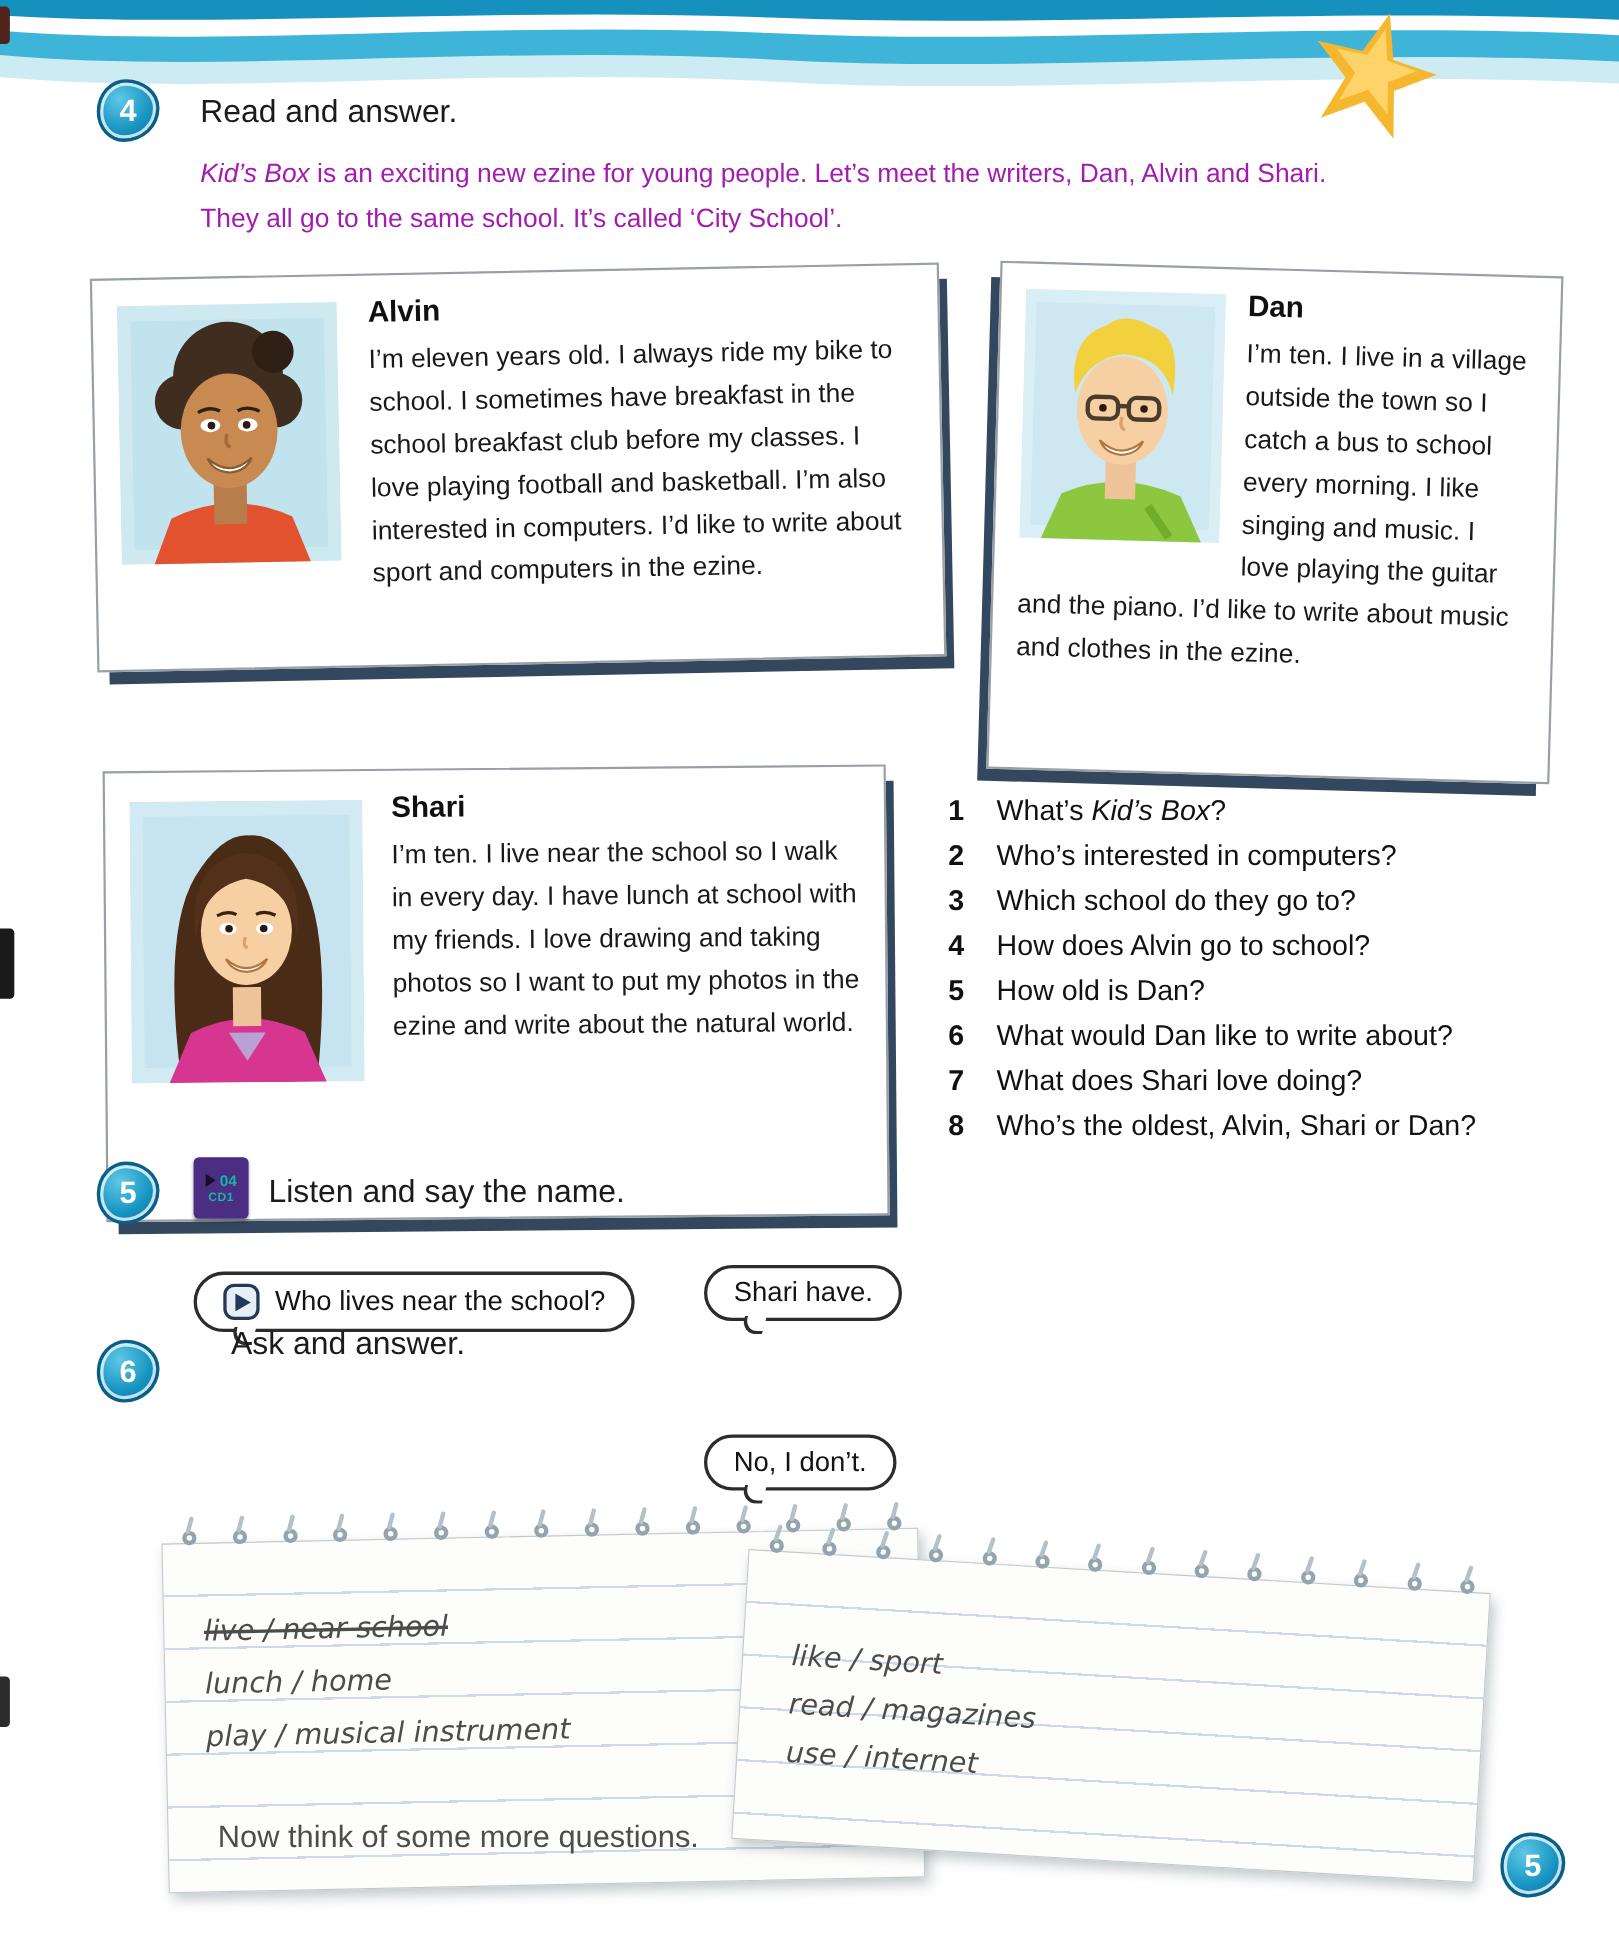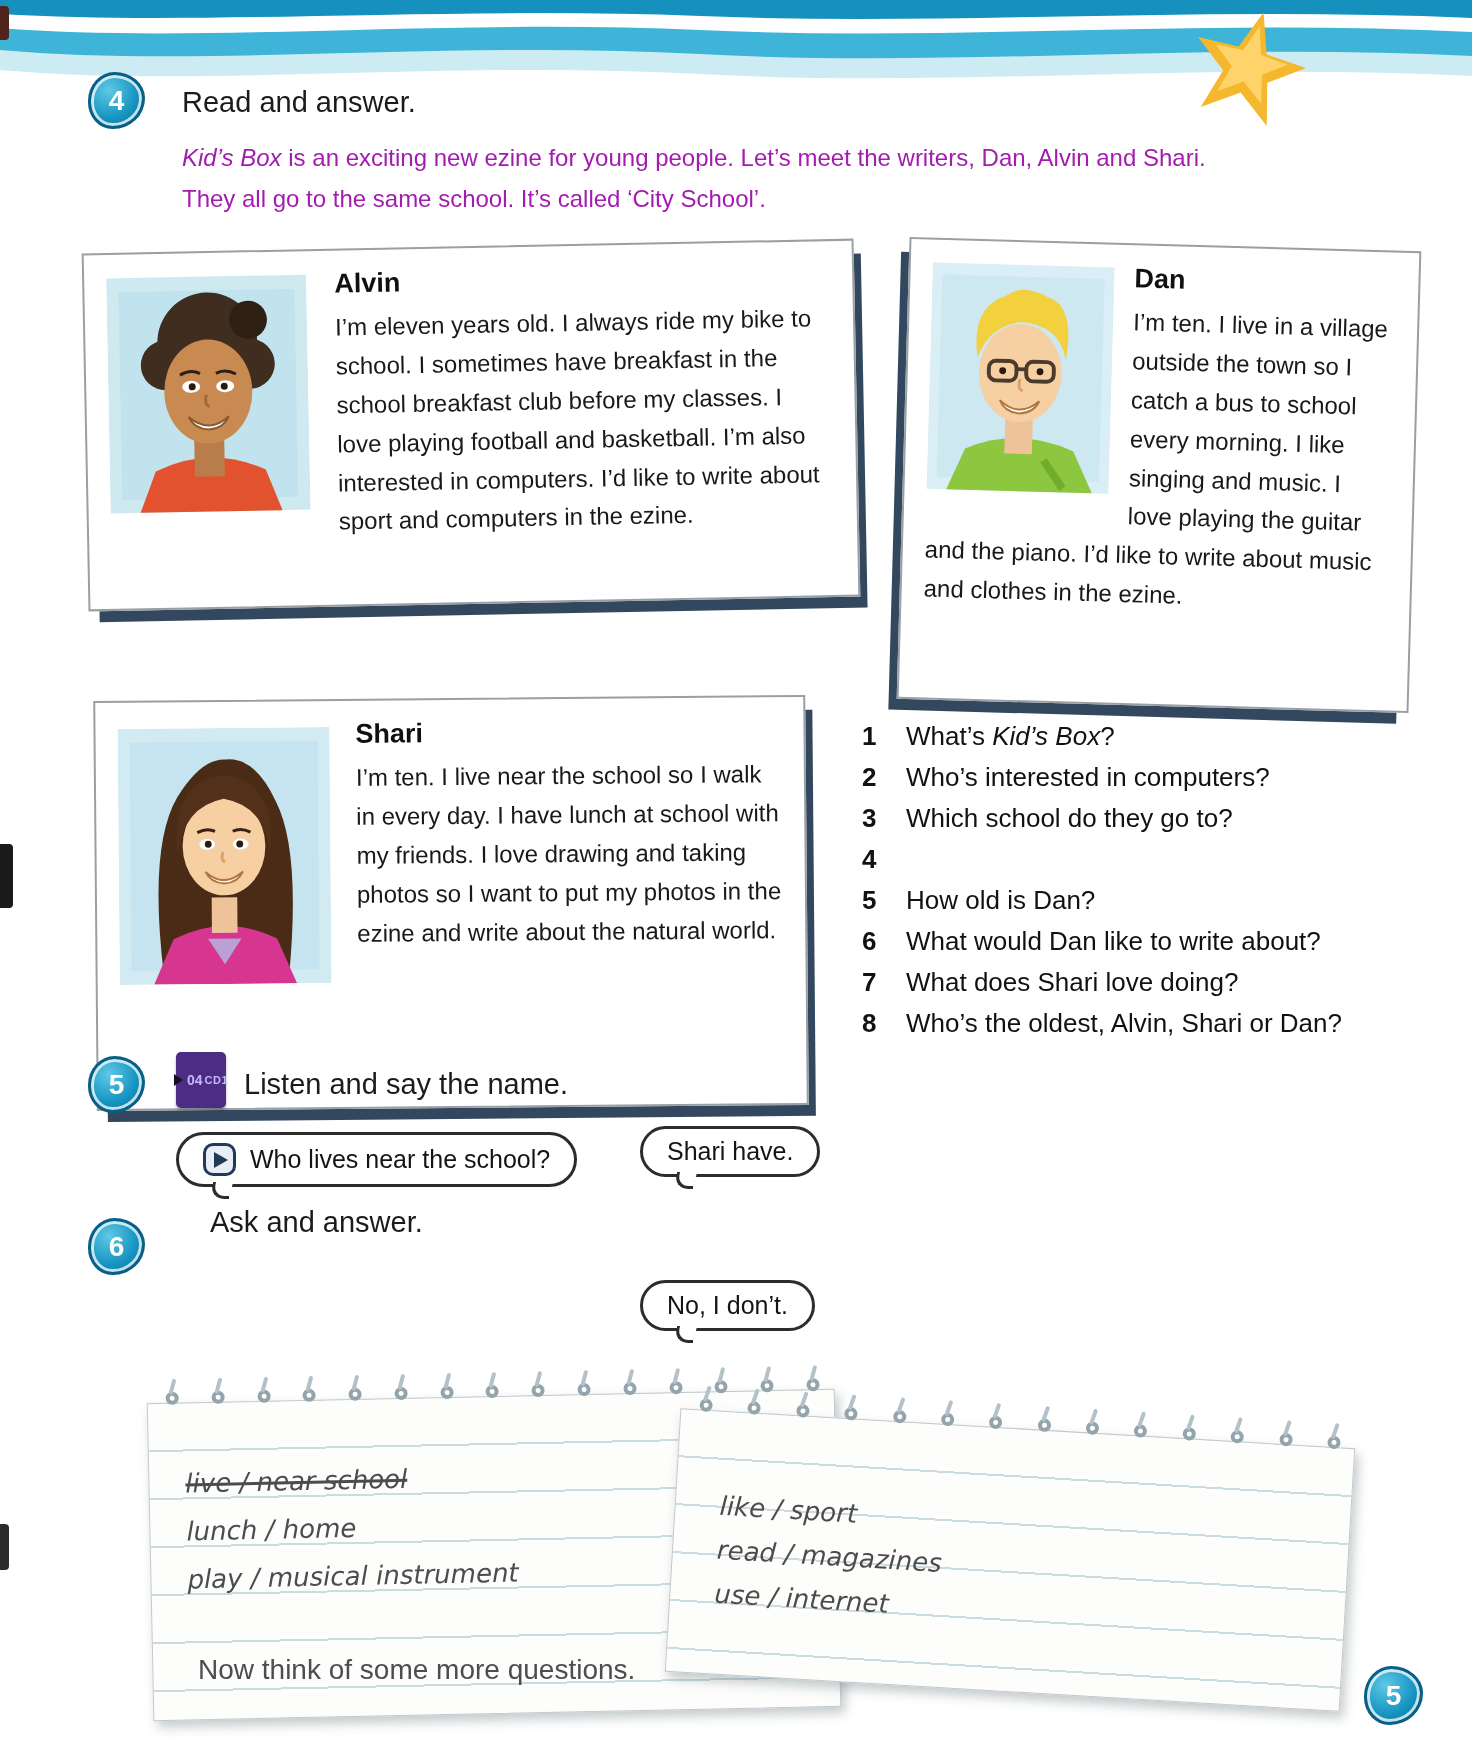--- a/index.html
+++ b/index.html
@@ -79,34 +79,34 @@
   
   .questions { position:absolute; left:862px; top:716px; margin:0; padding:0; list-style:none; }
   .questions li { display:flex; font-size:26px; line-height:41px; color:#111; }
   .qnum { flex:none; width:44px; font-weight:bold; }
   .qtext em { font-style:italic; }
 
   
   .cd-icon {
     position:absolute; left:176px; top:1052px;
     width:50px; height:56px; background:#4b2e83;
-    border-radius:5px; color:#c4b5fd;
-    display:flex; flex-direction:row; align-items:center; justify-content:center;
+    border-radius:5px; color:#14b8a6;
+    display:flex; flex-direction:column; align-items:center; justify-content:center;
     gap:2px; box-shadow:0 2px 3px rgba(0,0,0,.3);
   }
   .cd-top { display:flex; align-items:center; gap:4px; font-size:14px; font-weight:bold; }
   .cd-tri { width:0; height:0; border-left:9px solid #151026; border-top:6px solid transparent; border-bottom:6px solid transparent; }
   .cd-bottom { font-size:11px; font-weight:bold; letter-spacing:.5px; }
 
   
   .bubble {
     position:absolute; background:#fff;
     border:3px solid #2c2c2c; border-radius:28px;
     padding:8px 24px; font-size:25px; color:#141414;
-    display:flex; align-items:center; gap:14px; white-space:nowrap;
+    display:flex; align-items:center; gap:14px; white-space:nowrap;margin-top:24px;
   }
   .bubble::after {
     content:''; position:absolute; left:32px; bottom:-15px;
     width:17px; height:14px; background:#fff;
     border-left:3px solid #2c2c2c; border-bottom:3px solid #2c2c2c;
     border-bottom-left-radius:15px; transform:skewX(-14deg);
   }
   .bq5 { left:176px; top:1132px; }
   .ba5 { left:640px; top:1126px; }
   .bq6 { left:168px; top:1282px; }
@@ -273,20 +273,21 @@
     <li>
         <span class="qnum">2</span>
         <span class="qtext"><span>Who’s interested in computers?</span><em></em><span></span></span>
       </li>
     <li>
         <span class="qnum">3</span>
         <span class="qtext"><span>Which school do they go to?</span><em></em><span></span></span>
       </li>
     <li>
         <span class="qnum">4</span>
+        <span class="qtext"><span>How does Alvin go to school?</span><em></em><span></span></span>
       </li>
     <li>
         <span class="qnum">5</span>
         <span class="qtext"><span>How old is Dan?</span><em></em><span></span></span>
       </li>
     <li>
         <span class="qnum">6</span>
         <span class="qtext"><span>What would Dan like to write about?</span><em></em><span></span></span>
       </li>
     <li>

